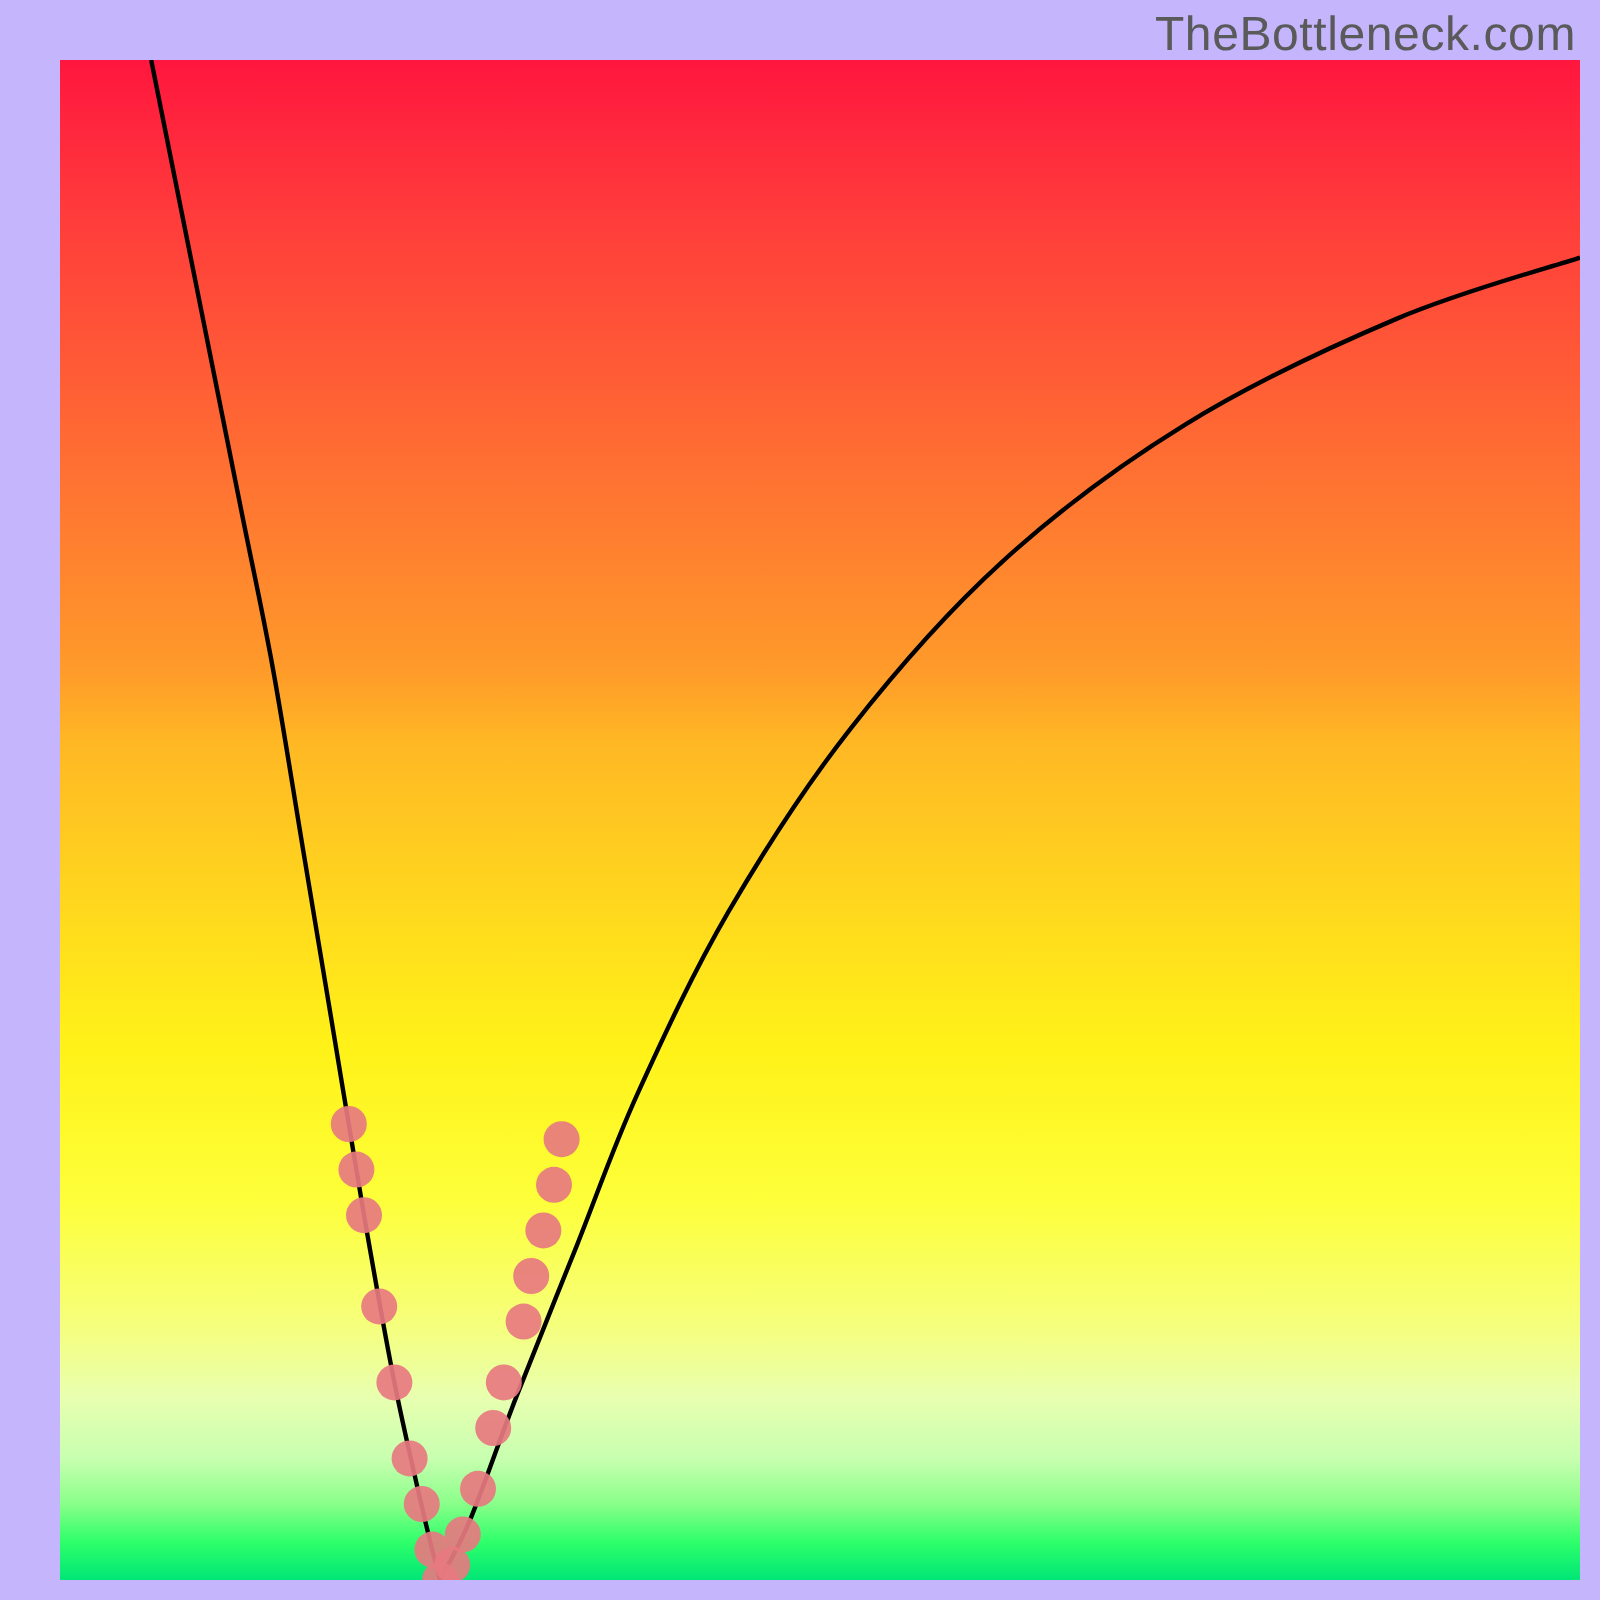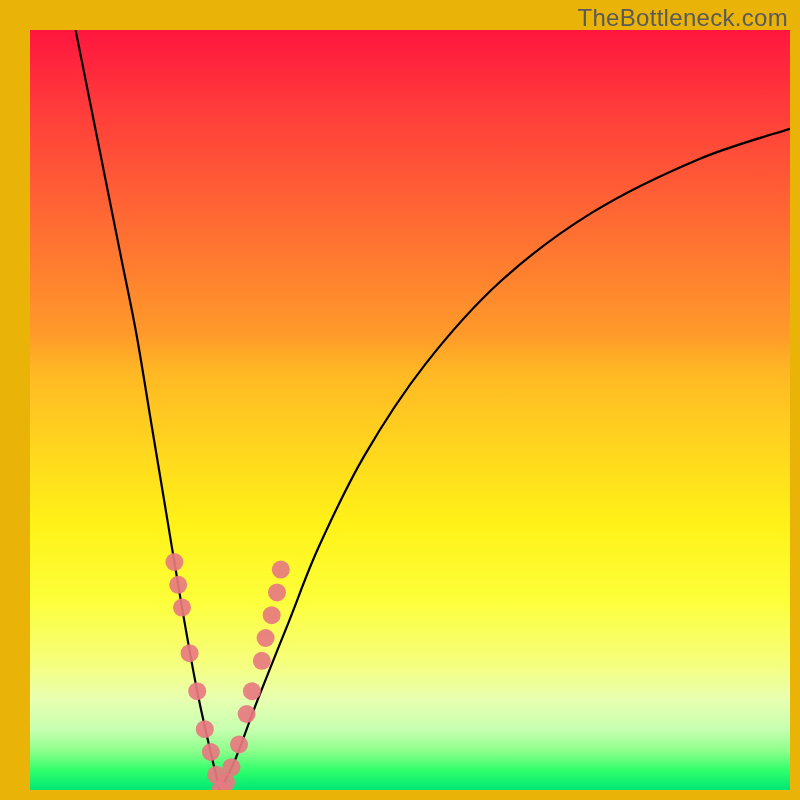--- a/index.html
+++ b/index.html
@@ -8,21 +8,21 @@
     width: 800px;
     height: 800px;
     overflow: hidden;
     background: #000;
     font-family: Arial, Helvetica, sans-serif;
   }
   .frame {
     position: relative;
     width: 800px;
     height: 800px;
-    background: #eab308;
+    background: #c4b5fd;
   }
   .plot-area {
     position: absolute;
     left: 30px;
     top: 30px;
     width: 760px;
     height: 760px;
     background: linear-gradient(
       to bottom,
       #ff163e 0%,

